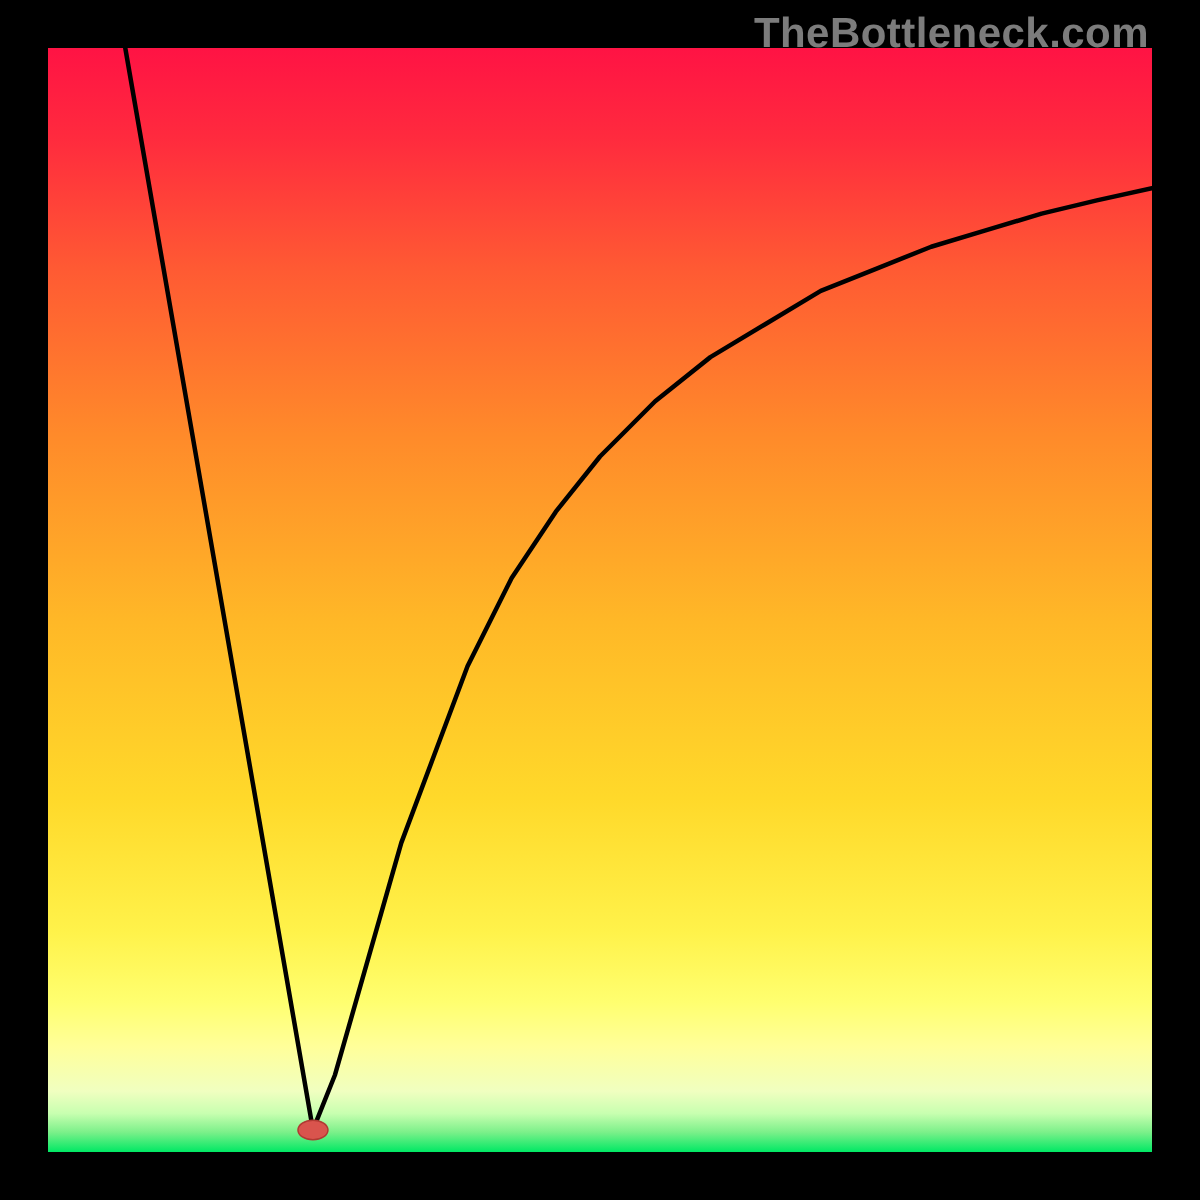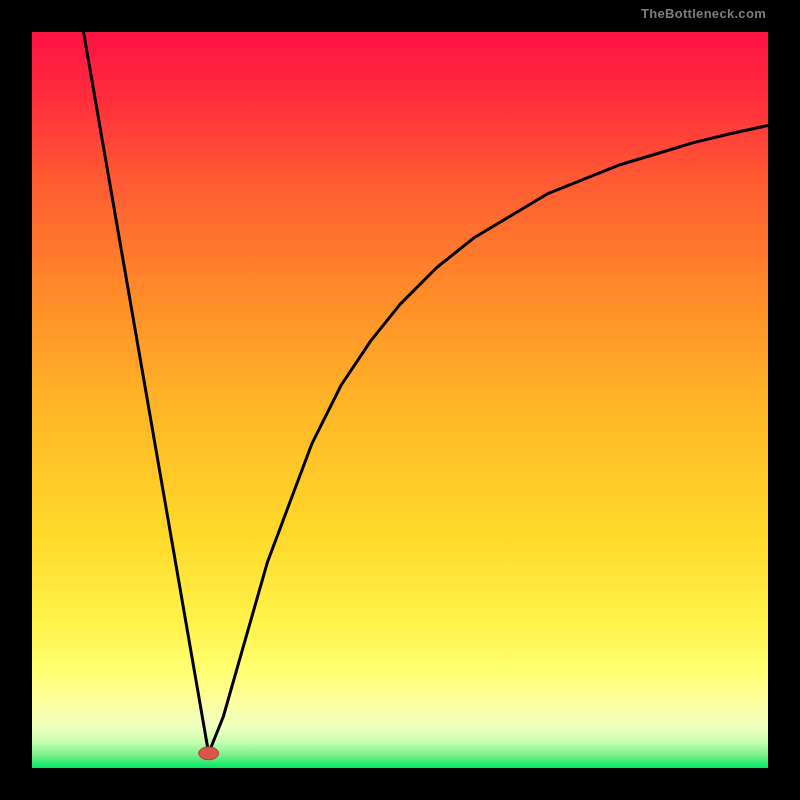--- a/index.html
+++ b/index.html
@@ -29,21 +29,21 @@
   }
   .plot svg {
     display: block;
     width: 100%;
     height: 100%;
   }
   .topright {
     position: absolute;
     top: 6px;
     right: 34px;
-    font-size: 13px;
+    font-size: 28px;
     font-weight: 600;
     color: #7c7c7c;
     letter-spacing: 0.3px;
   }
 </style>
 </head>
 <body>
 
 <div class="frame">
 

